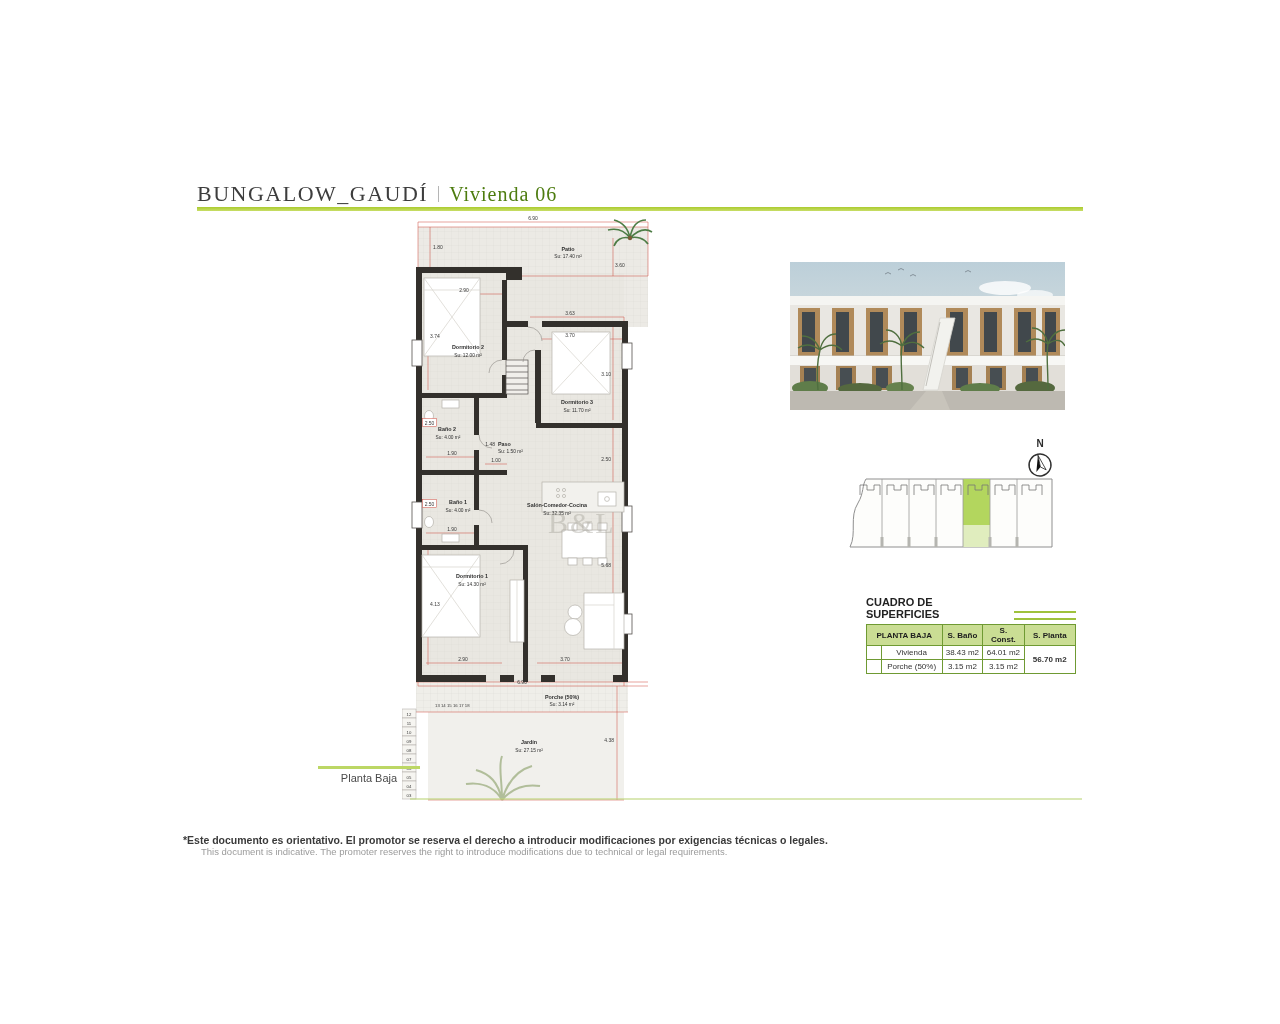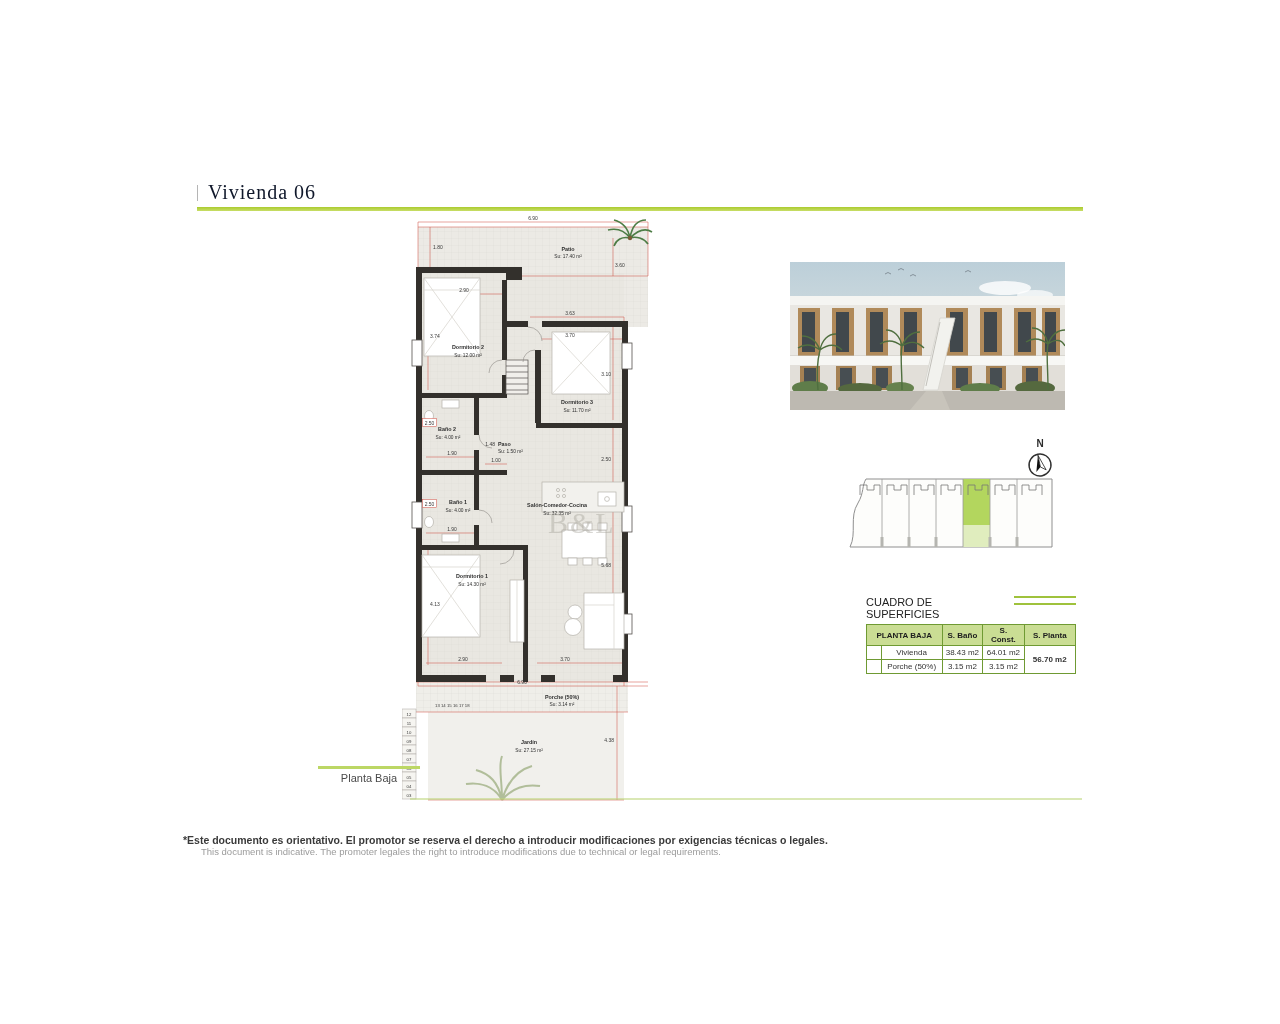--- a/index.html
+++ b/index.html
@@ -3,30 +3,30 @@
 <meta charset="utf-8">
 <style>
   html,body{margin:0;padding:0;background:#ffffff;}
   body{width:1280px;height:1024px;position:relative;overflow:hidden;
        font-family:"Liberation Sans",sans-serif;color:#333;}
   .abs{position:absolute;}
   
   .title-row{left:197px;top:181px;display:flex;align-items:baseline;gap:10px;}
   .title-main{font-family:"Liberation Serif",serif;font-size:22px;letter-spacing:1.5px;color:#3d3d3d;}
   .title-div{width:1px;height:16px;background:#b5b5b5;align-self:center;}
-  .title-sub{font-family:"Liberation Serif",serif;font-size:20px;letter-spacing:1px;color:#0f172a;}
+  .title-sub{font-family:"Liberation Serif",serif;font-size:20px;letter-spacing:1px;color:#4d7c0f;}
   .green-rule{left:197px;top:207px;width:886px;height:4px;
       background:linear-gradient(#aacb2e,#c8de68);}
   .bottom-rule{left:410px;top:798px;width:672px;height:2px;background:rgba(187,214,120,.55);}
   
   .watermark{left:548px;top:506px;font-family:Liberation Serif, serif;font-size:30px;
       color:rgba(168,166,158,.45);letter-spacing:2px;z-index:6;}
   
   .surf{left:866px;top:596px;width:210px;}
-  .surf-title{display:flex;align-items:flex-start;gap:24px;font-size:11px;font-weight:normal;color:#222;}
+  .surf-title{display:flex;align-items:flex-end;gap:24px;font-size:11px;font-weight:bold;color:#222;}
   .dbl-line{flex:0 0 62px;height:5px;border-top:2px solid #9fc23c;border-bottom:2px solid #9fc23c;}
   table.surfaces{border-collapse:collapse;margin-top:4px;}
   table.surfaces th,table.surfaces td{border:1px solid #6f9a33;font-size:8px;
       padding:1px 3px;text-align:center;height:11px;}
   table.surfaces th{background:#cadd94;color:#1d1d1d;}
   td.sp{width:9px;padding:0;}
   td.nm{text-align:center;width:58px;}
   td.v{width:36px;}
   td.tot{font-size:10.5px;font-weight:bold;width:48px;}
   
@@ -40,20 +40,21 @@
   svg text{font-family:"Liberation Sans",sans-serif;}
   .dim{font-size:5px;fill:#3a3a3a;}
   .rn{font-size:5.4px;font-weight:600;fill:#2f2f2f;}
   .ra{font-size:4.8px;fill:#2f2f2f;}
   .st{font-size:4.3px;fill:#3a3a3a;}
 </style>
 </head>
 <body>
 
 <div class="abs title-row">
+  <span class="title-main">BUNGALOW_GAUDÍ</span>
   <span class="title-div"></span>
   <span class="title-sub">Vivienda 06</span>
 </div>
 <div class="abs green-rule"></div>
 
 <svg class="abs" style="left:402px;top:210px;" width="290" height="592" viewBox="0 0 290 592">
   <defs>
     <pattern id="tiles" width="7" height="7" patternUnits="userSpaceOnUse">
       <path d="M7 0H0V7" stroke="#dcdad4" stroke-width="0.5" fill="none"></path>
     </pattern>
@@ -414,14 +415,14 @@
   </tbody>
     </table>
 </div>
 
 <div class="abs pb-line"></div>
 <div class="abs pb-text">Planta Baja</div>
 
 <div class="abs bottom-rule"></div>
 <div class="abs disc">
   <div class="disc-es">*Este documento es orientativo. El promotor se reserva el derecho a introducir modificaciones por exigencias técnicas o legales.</div>
-  <div class="disc-en">This document is indicative. The promoter legales the right to introduce modifications due to technical or legal requirements.</div>
+  <div class="disc-en">This document is indicative. The promoter reserves the right to introduce modifications due to technical or legal requirements.</div>
 </div>
 
 </body></html>

